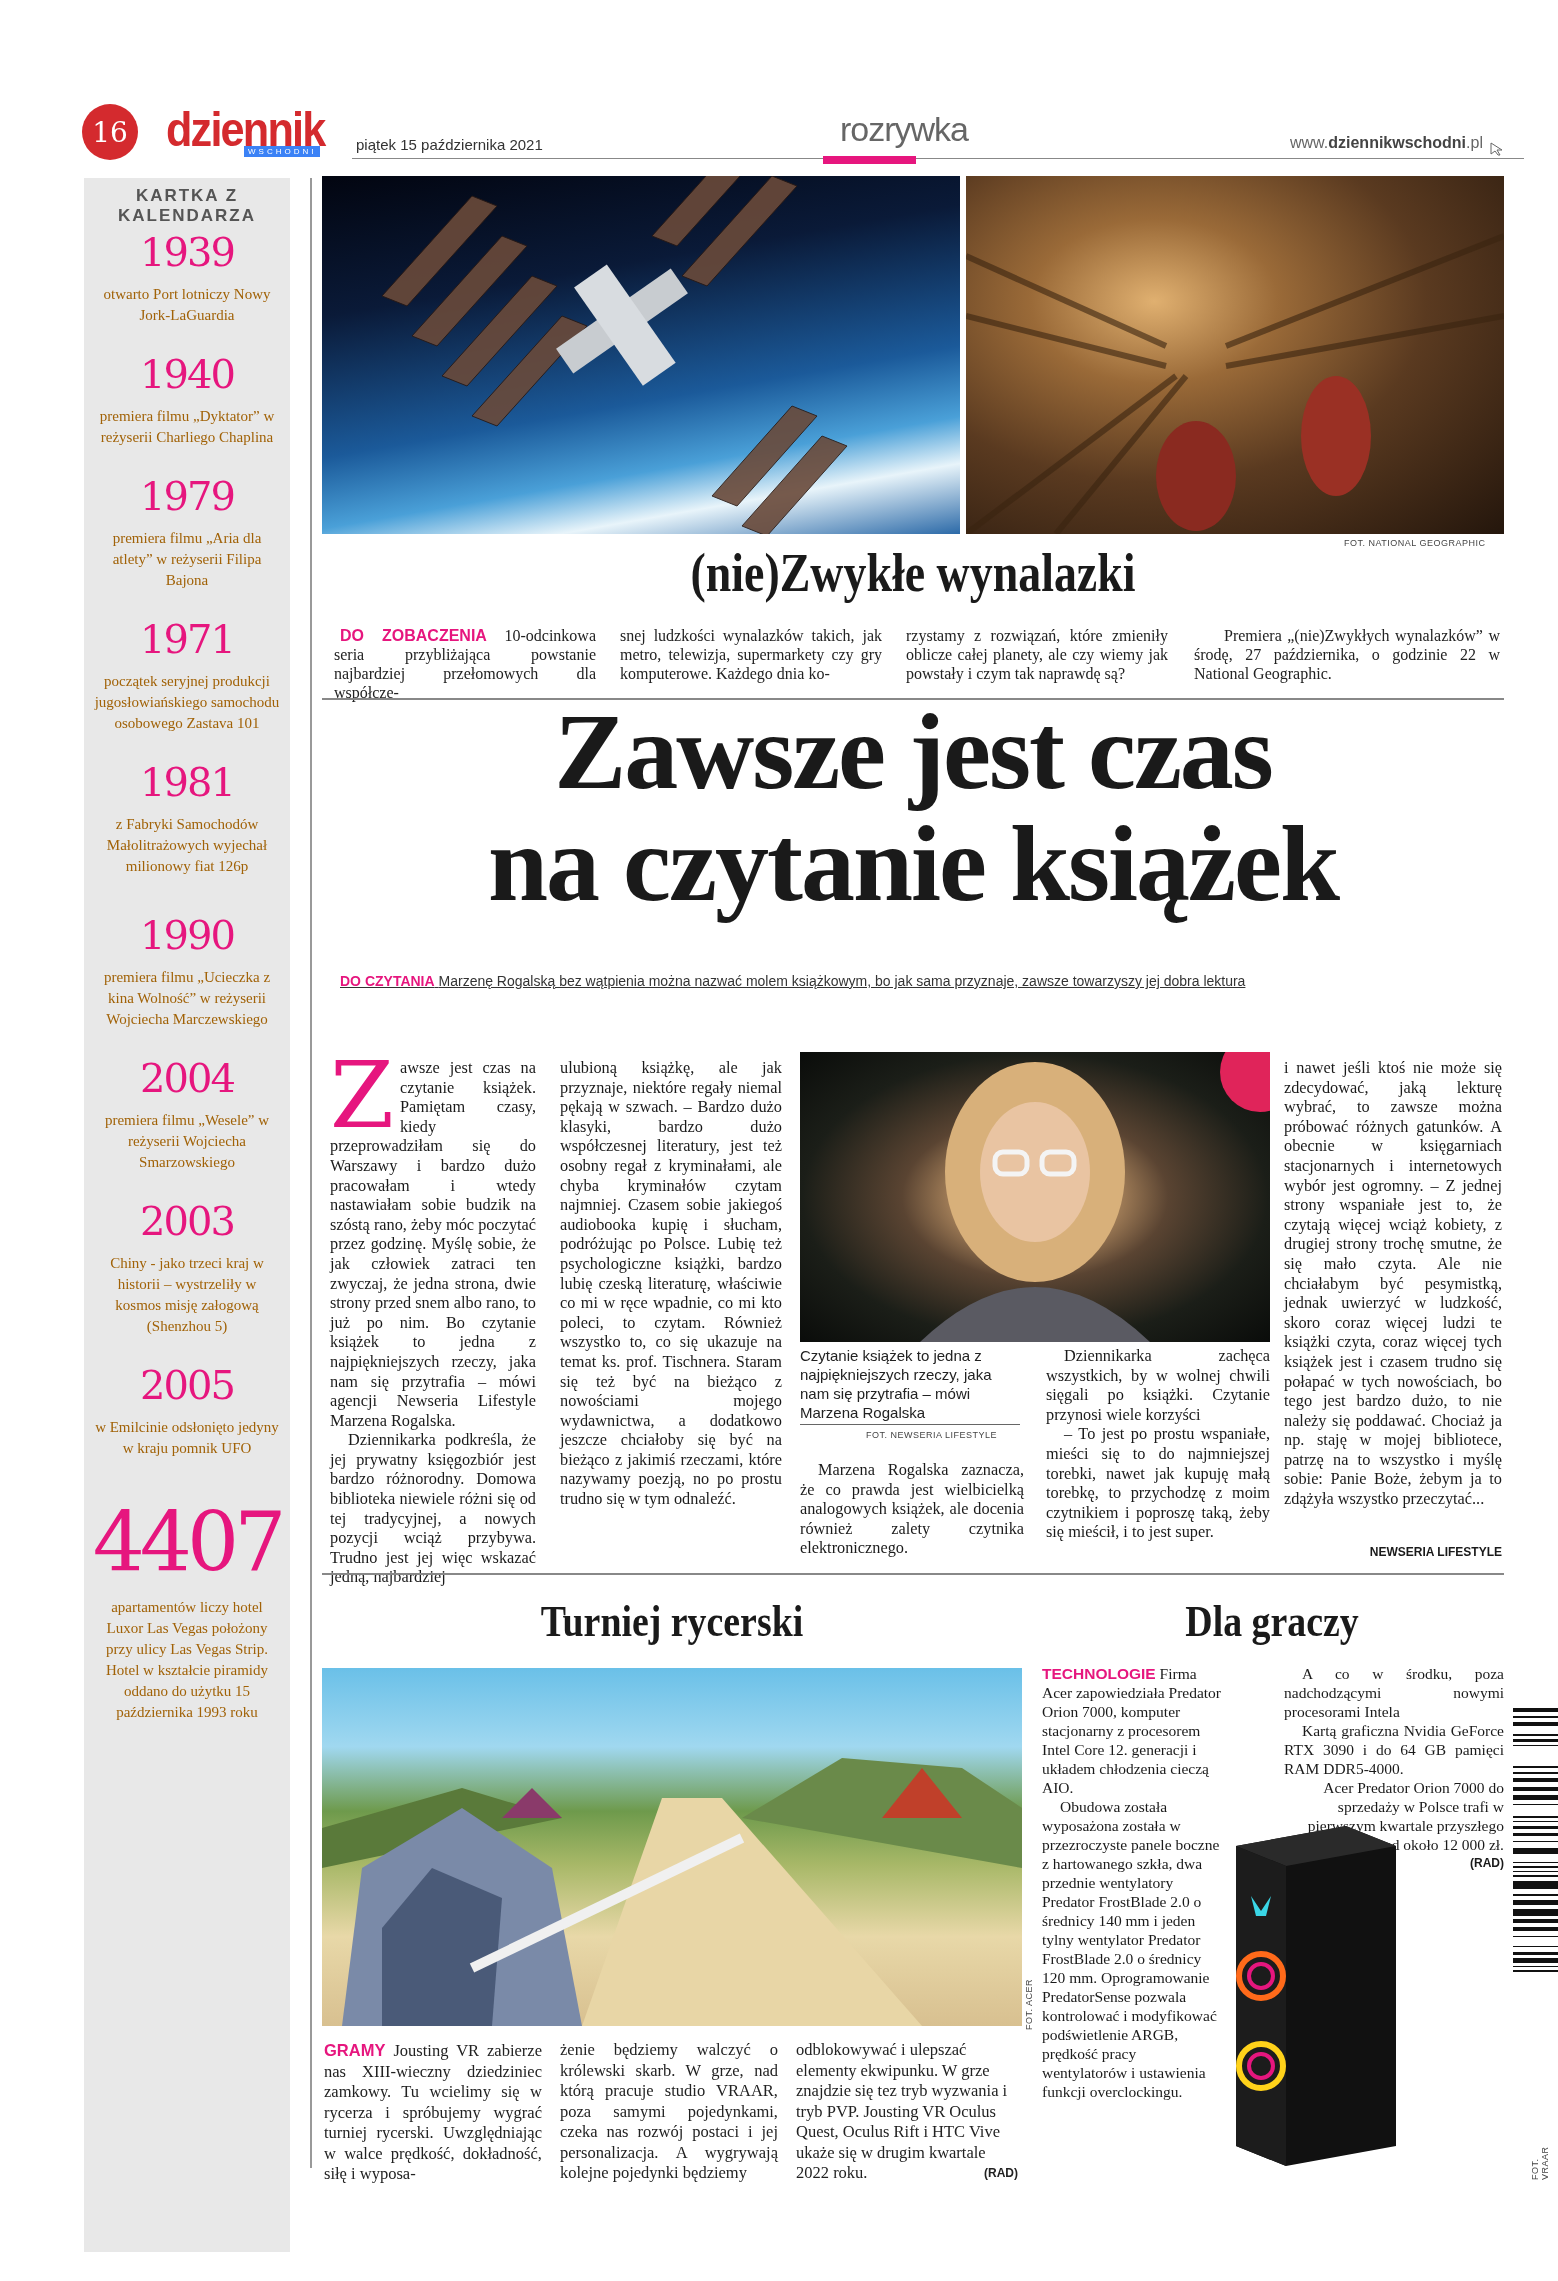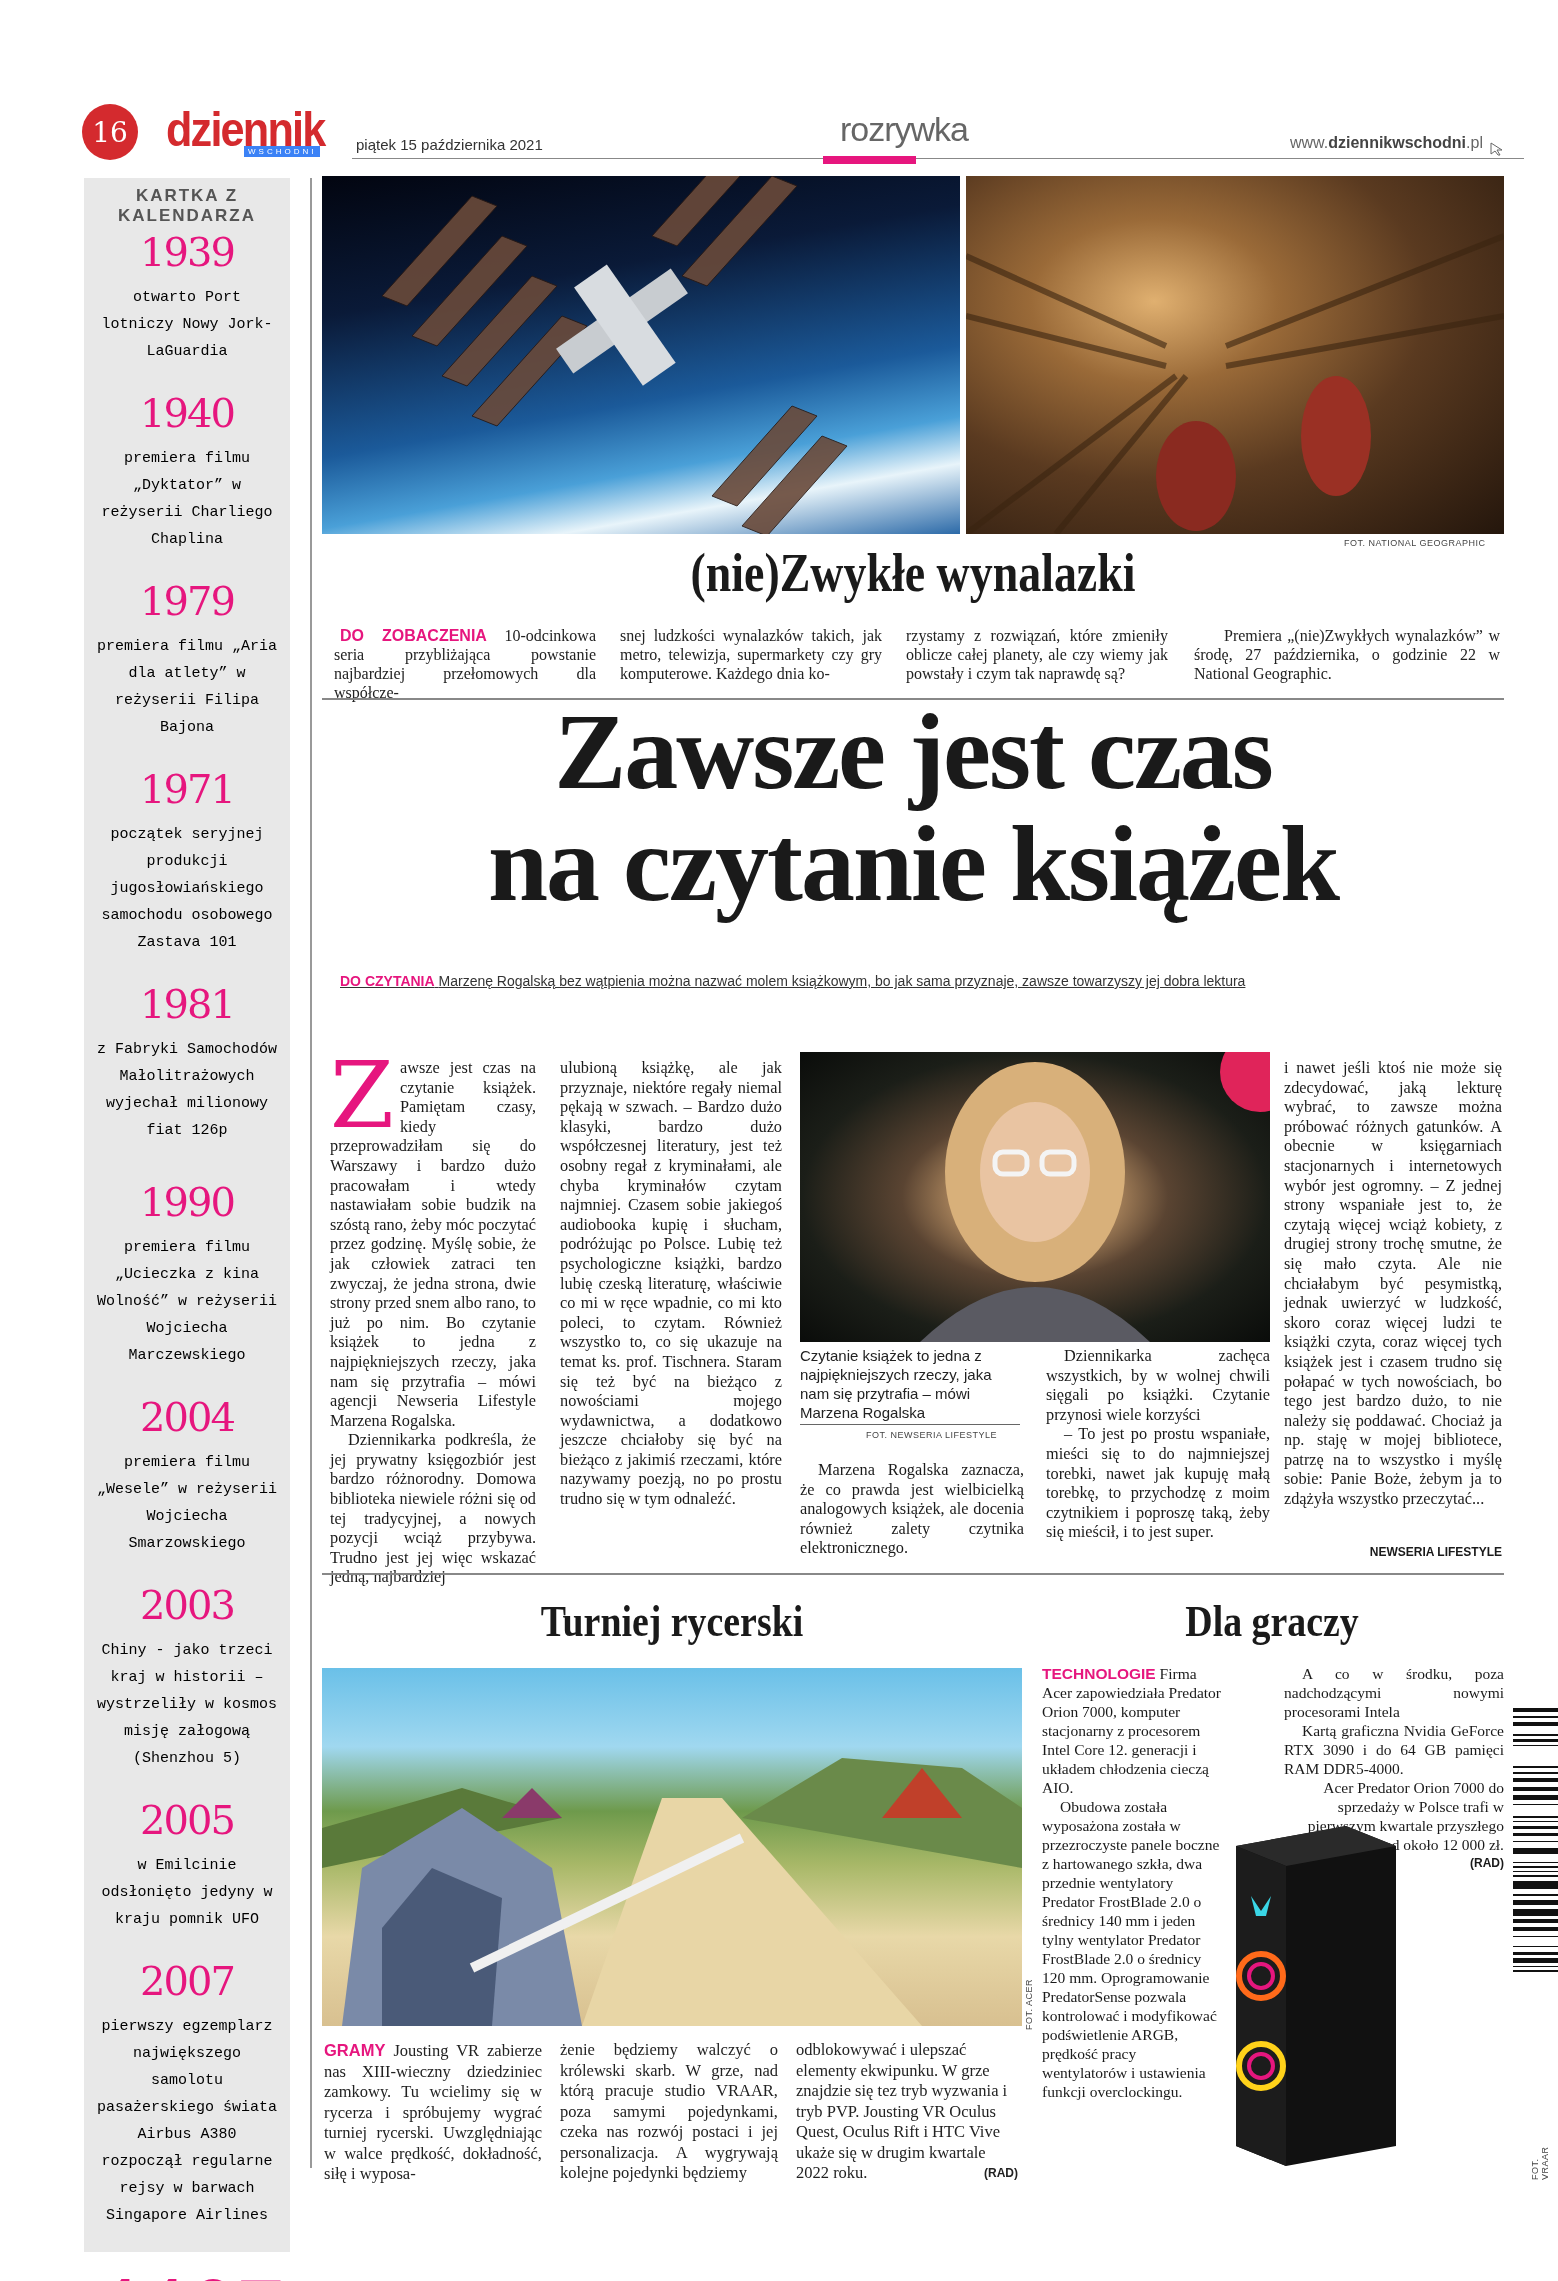--- a/index.html
+++ b/index.html
@@ -19,21 +19,21 @@
   .site b { color: #444; }
   .cursor-icon { left: 1490px; top: 142px; width: 14px; height: 14px; }
 
   
   .sidebar { left: 84px; top: 178px; width: 206px; height: 2074px; background: #e8e8e8; }
   .sidebar-divider { left: 310px; top: 178px; width: 2px; height: 1990px; background: #999; }
   .sidebar-title { width: 206px; text-align: center; font-family: "Liberation Sans", sans-serif; font-weight: 700; font-size: 17px; letter-spacing: 2px; color: #555; padding-top: 8px; }
   .cal-entry { width: 206px; text-align: center; }
   .cal-year { font-family: "DejaVu Serif", serif; font-size: 40px; color: #e6167e; line-height: 52px; letter-spacing: -2px; }
   .cal-year.big { font-size: 82px; line-height: 96px; letter-spacing: -5px; }
-  .cal-text { font-family: Liberation Mono, monospace; font-size: 15px; line-height: 27px; color: #000000; padding: 6px 10px 0; }
+  .cal-text { font-family: Liberation Serif, serif; font-size: 15px; line-height: 21px; color: #a16207; padding: 6px 10px 0; }
 
   
   .img-iss { left: 322px; top: 176px; width: 638px; height: 358px; background: linear-gradient(170deg,#020510 0%,#0a1a38 30%,#1b5a9a 60%,#4aa0d8 75%,#e8f4fa 85%,#2c6aa8 100%); overflow: hidden; }
   .img-tunnel { left: 966px; top: 176px; width: 538px; height: 358px; background: radial-gradient(ellipse at 35% 35%,#e0b070 0%,#9a6a38 25%,#5a3a20 55%,#24160c 100%); overflow: hidden; }
   .credit { font-family: "Liberation Sans", sans-serif; font-size: 9px; color: #444; letter-spacing: 0.5px; }
 
   .h-niezwykle { left: 322px; top: 540px; width: 1182px; text-align: center; font-family: "Liberation Serif", serif; font-weight: 700; font-size: 54px; line-height: 66px; transform: scaleX(0.85); }
   .col-text { font-family: "Liberation Serif", serif; font-size: 16px; line-height: 19px; text-align: justify; color: #222; }
   .kicker { font-family: "Liberation Sans", sans-serif; font-weight: 700; color: #e6167e; }
   .rule { height: 2px; background: #888; }
@@ -100,24 +100,20 @@
     <div class="cal-year">2004</div>
     <div class="cal-text">premiera filmu „Wesele” w reżyserii Wojciecha Smarzowskiego</div>
   </div>
   <div class="cal-entry" style="margin-top:22px">
     <div class="cal-year">2003</div>
     <div class="cal-text">Chiny - jako trzeci kraj w historii – wystrzeliły w kosmos misję załogową (Shenzhou 5)</div>
   </div>
   <div class="cal-entry" style="margin-top:22px">
     <div class="cal-year">2005</div>
     <div class="cal-text">w Emilcinie odsłonięto jedyny w kraju pomnik UFO</div>
-  </div>
-  <div class="cal-entry" style="margin-top:22px">
-    <div class="cal-year">2007</div>
-    <div class="cal-text">pierwszy egzemplarz największego samolotu pasażerskiego świata Airbus A380 rozpoczął regularne rejsy w barwach Singapore Airlines</div>
   </div>
   <div class="cal-entry" style="margin-top:36px">
     <div class="cal-year big">4407</div>
     <div class="cal-text">apartamentów liczy hotel Luxor Las Vegas położony przy ulicy Las Vegas Strip. Hotel w kształcie piramidy oddano do użytku 15 października 1993 roku</div>
   </div>
 </div>
 <div class="abs sidebar-divider"></div>
 
 <div class="abs img-iss">
   <svg width="638" height="358" viewBox="0 0 638 358">

